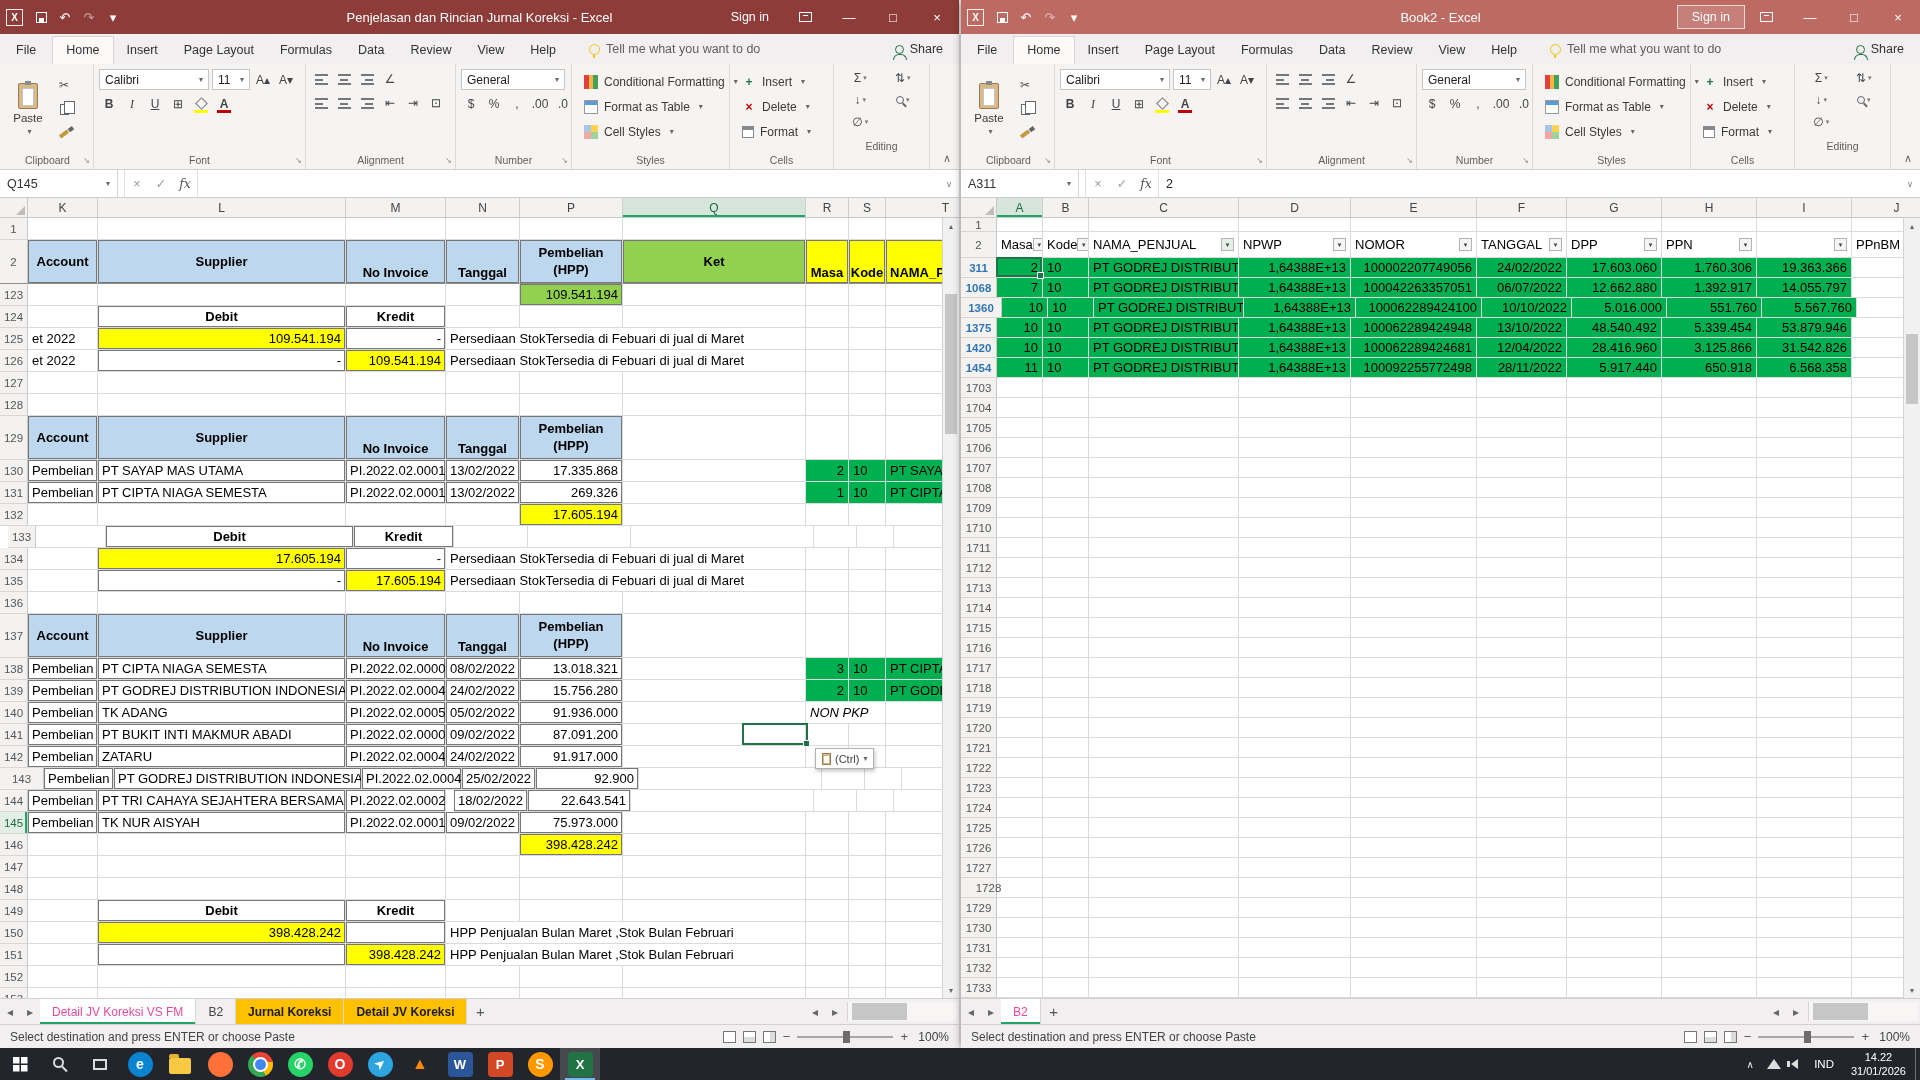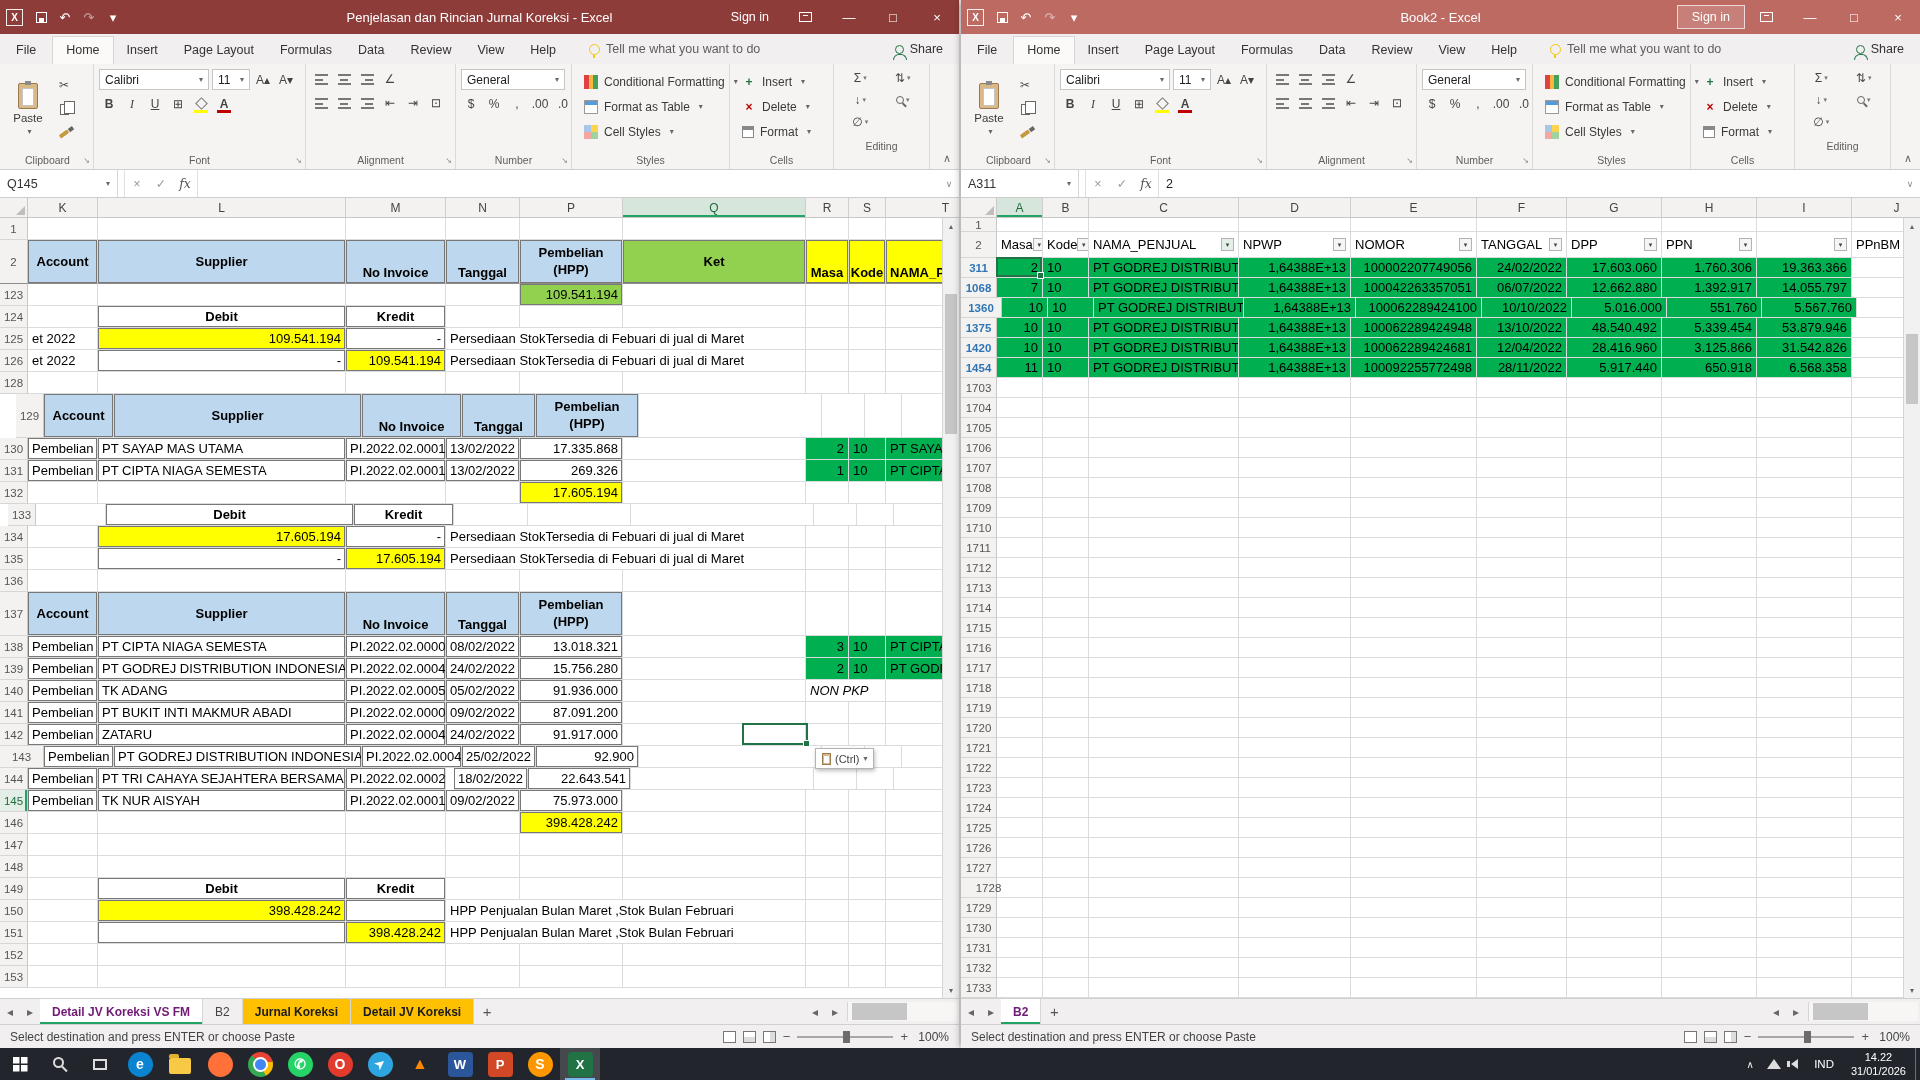--- a/index.html
+++ b/index.html
@@ -114,21 +114,21 @@
 .selbox:after{content:"";position:absolute;right:-4px;bottom:-4px;width:5px;height:5px;background:#217346;border:1px solid #fff}
 .pastebtn{position:absolute;z-index:6;background:#fff;border:1px solid #b5b3b1;box-shadow:1px 2px 4px rgba(0,0,0,.25);display:flex;align-items:center;gap:4px;height:21px;padding:0 6px;font-size:11px;color:#444;width:max-content}
 .ic-clipsm{width:9px;height:12px;background:#d9b988;border:1px solid #9a7b4f;position:relative;flex:none}
 .ic-clipsm:after{content:"";position:absolute;left:1px;top:2px;right:1px;bottom:1px;background:#fff}
 .pdd{font-size:8px;color:#666}
 
 .tabbar{height:26px;flex:none;background:#f1eff0;border-top:1px solid #d2d0ce;display:flex;align-items:stretch;font-size:12px;color:#444}
 .tnav{width:20px;display:flex;align-items:center;justify-content:center;color:#666;flex:none}
 .tabs{display:flex}
 .stab{padding:0 12px;display:flex;align-items:center;border-right:1px solid #d8d6d4;white-space:nowrap}
-.stab.active{background:#fff;color:#701a75;font-weight:bold;box-shadow:inset 0 -2px 0 #21a366}
+.stab.active{background:#fff;color:#ec4899;font-weight:normal;box-shadow:inset 0 -2px 0 #21a366}
 .stab.orange{background:#ffc000;font-weight:bold;color:#1b1b1b}
 .addsheet{width:26px;display:flex;align-items:center;justify-content:center;font-size:15px;color:#555;flex:none}
 .tspacer{flex:1}
 .htrack{width:110px;background:#f7f6f5;border-left:1px solid #d8d6d4;position:relative;margin:3px 2px;flex:none}
 .hthumb{position:absolute;top:1px;bottom:1px;left:4px;width:55px;background:#c6c6c6}
 
 .statusbar{height:24px;flex:none;background:#f1eff0;border-top:1px solid #d2d0ce;display:flex;align-items:center;font-size:12px;color:#444;padding:0 10px;gap:8px}
 .stext{flex:1;white-space:nowrap;overflow:hidden}
 .sright{display:flex;align-items:center;gap:7px}
 .vi{width:13px;height:12px;border:1px solid #777;background:#fff;flex:none}
@@ -493,32 +493,44 @@
               <div class="rn" style="width: 28px;">126</div>
               <div class="cell" style="width: 70px;">et 2022</div>
               <div class="cell r bd" style="width: 248px;">-</div>
               <div class="cell y r bd" style="width: 100px;">109.541.194</div>
               <div class="cell" style="width: 360px;">Persediaan StokTersedia di Febuari di jual di Maret</div>
               <div class="cell" style="width: 43px;"></div>
               <div class="cell" style="width: 37px;"></div>
               <div class="cell" style="width: 120px;"></div>
             </div>
             <div class="grow" style="height: 22px;">
+              <div class="rn" style="width: 28px;">127</div>
+              <div class="cell" style="width: 70px;"></div>
+              <div class="cell" style="width: 248px;"></div>
+              <div class="cell" style="width: 100px;"></div>
+              <div class="cell" style="width: 74px;"></div>
+              <div class="cell" style="width: 103px;"></div>
+              <div class="cell" style="width: 183px;"></div>
+              <div class="cell" style="width: 43px;"></div>
+              <div class="cell" style="width: 37px;"></div>
+              <div class="cell" style="width: 120px;"></div>
+            </div>
+            <div class="grow" style="height: 22px;">
               <div class="rn" style="width: 28px;">128</div>
               <div class="cell" style="width: 70px;"></div>
               <div class="cell" style="width: 248px;"></div>
               <div class="cell" style="width: 100px;"></div>
               <div class="cell" style="width: 74px;"></div>
               <div class="cell" style="width: 103px;"></div>
               <div class="cell" style="width: 183px;"></div>
               <div class="cell" style="width: 43px;"></div>
               <div class="cell" style="width: 37px;"></div>
               <div class="cell" style="width: 120px;"></div>
             </div>
-            <div class="grow" style="height: 44px; margin-left: 16px;">
+            <div class="grow" style="height: 44px;">
               <div class="rn" style="width: 28px;">129</div>
               <div class="cell hb b c bd" style="width: 70px;">Account</div>
               <div class="cell hb b c bd" style="width: 248px;">Supplier</div>
               <div class="cell hb b c bl bd" style="width: 100px;">No Invoice</div>
               <div class="cell hb b c bl bd" style="width: 74px;">Tanggal</div>
               <div class="cell hb b w bd" style="width: 103px;">Pembelian (HPP)</div>
               <div class="cell" style="width: 183px;"></div>
               <div class="cell" style="width: 43px;"></div>
               <div class="cell" style="width: 37px;"></div>
               <div class="cell" style="width: 120px;"></div>

